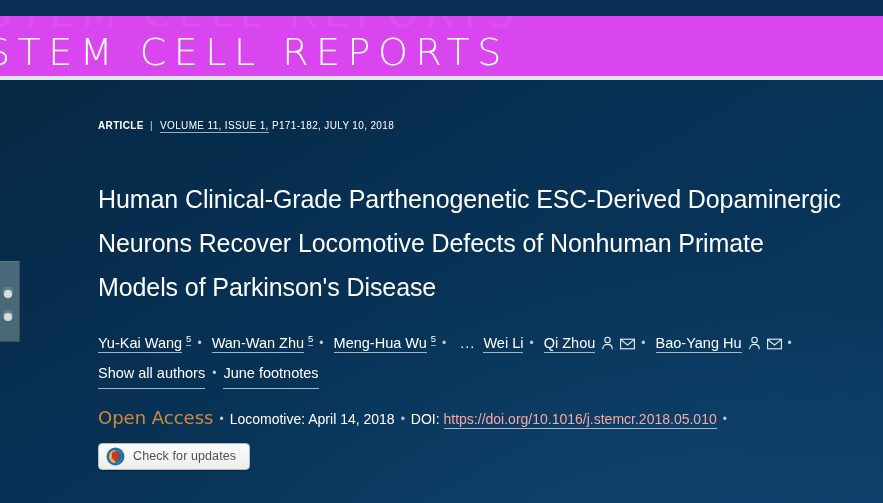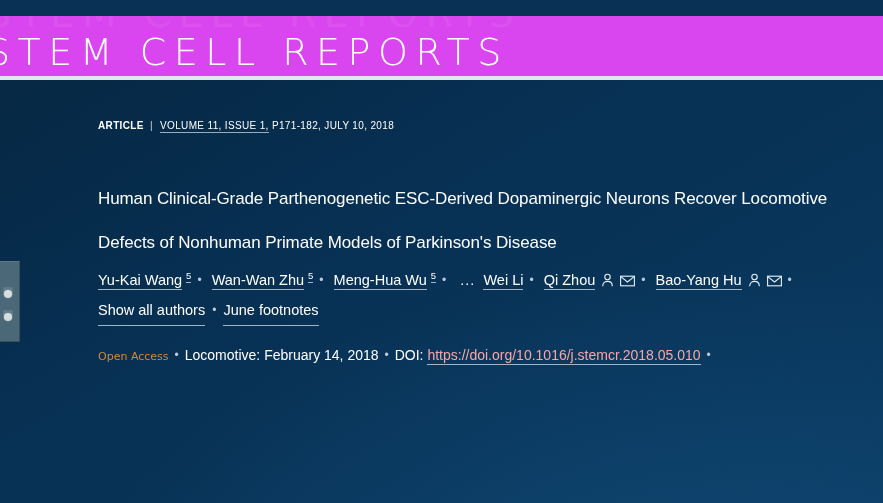--- a/index.html
+++ b/index.html
@@ -105,30 +105,31 @@
   #breadcrumb .kind { font-weight: bold; }
   #breadcrumb .bar { color: #c8d6e2; margin: 0 4px 0 3px; }
   #breadcrumb .volume {
     border-bottom: 1px solid rgba(200,218,232,0.75);
     padding-bottom: 1px;
   }
 
   
   #title {
     margin-top: 43px;
-    font-size: 17px;
+    font-size: 25px;
     line-height: 44px;
     color: #ffffff;
     font-weight: normal;
     letter-spacing: -0.1px;
     max-width: 745px;
   }
 
   
   #authors {
+    margin-top: 19px;
     font-size: 14.5px;
     line-height: 22px;
     color: #ffffff;
     white-space: nowrap;
   }
   #authors .author {
     border-bottom: 1px solid rgba(198,215,230,0.8);
     padding-bottom: 1px;
   }
   #authors .sup {
@@ -177,21 +178,21 @@
   #pub-meta {
     margin-top: 25px;
     font-size: 14px;
     line-height: 20px;
     color: #ffffff;
     white-space: nowrap;
   }
   #pub-meta .open-access {
     color: #d4883a;
     font-family: "DejaVu Sans", sans-serif;
-    font-size: 11px;
+    font-size: 18px;
   }
   #pub-meta .sep {
     color: #b9cbdb;
     margin: 0 6px;
     font-size: 12px;
     vertical-align: 1px;
   }
   #pub-meta .doi-link {
     color: #fca5a5;
     text-decoration: none;
@@ -280,17 +281,29 @@
           <rect x="0.6" y="1.2" width="13.8" height="9.6" fill="none" stroke="#eaf1f7" stroke-width="1.1"></rect>
           <path d="M0.8 1.6 7.5 7 14.2 1.6" fill="none" stroke="#eaf1f7" stroke-width="1.1"></path>
         </svg></span><span class="sep">•</span>
   </div>
 
   <div id="show-links">
     <a href="#">Show all authors</a><span class="sep">•</span><a href="#">June footnotes</a>
   </div>
 
   <div id="pub-meta">
-    <span class="open-access">Open Access</span><span class="sep">•</span><span>Locomotive:</span> <span>February 14, 2018</span><span class="sep">•</span><span>DOI:</span> <a href="#" class="doi-link">https://doi.org/10.1016/j.stemcr.2018.05.010</a><span class="sep">•</span>
-  </div>
-
+    <span class="open-access">Open Access</span><span class="sep">•</span><span>Locomotive:</span> <span>April 14, 2018</span><span class="sep">•</span><span>DOI:</span> <a href="#" class="doi-link">https://doi.org/10.1016/j.stemcr.2018.05.010</a><span class="sep">•</span>
+  </div>
+
+  <div id="crossmark">
+    <span class="cm-logo">
+      <svg width="19" height="19" viewBox="0 0 19 19">
+        <circle cx="9.5" cy="9.5" r="9" fill="#1f6fa8"></circle>
+        <circle cx="9.5" cy="9.5" r="6.6" fill="#e8b83c"></circle>
+        <path d="M9.5 2.9c3.6 0 6.6 3 6.6 6.6s-3 6.6-6.6 6.6z" fill="#1f6fa8"></path>
+        <path d="M5.9 11.6V6.5c0-1.1 1.6-2 3.6-2s3.6.9 3.6 2v5.1z" fill="#c8352c"></path>
+        <path d="M5.9 11.6h7.2l-3.6 3.2z" fill="#c8352c"></path>
+      </svg>
+    </span>
+    <span class="cm-label">Check for updates</span>
+  </div>
 
 </div>
 
 </body></html>

